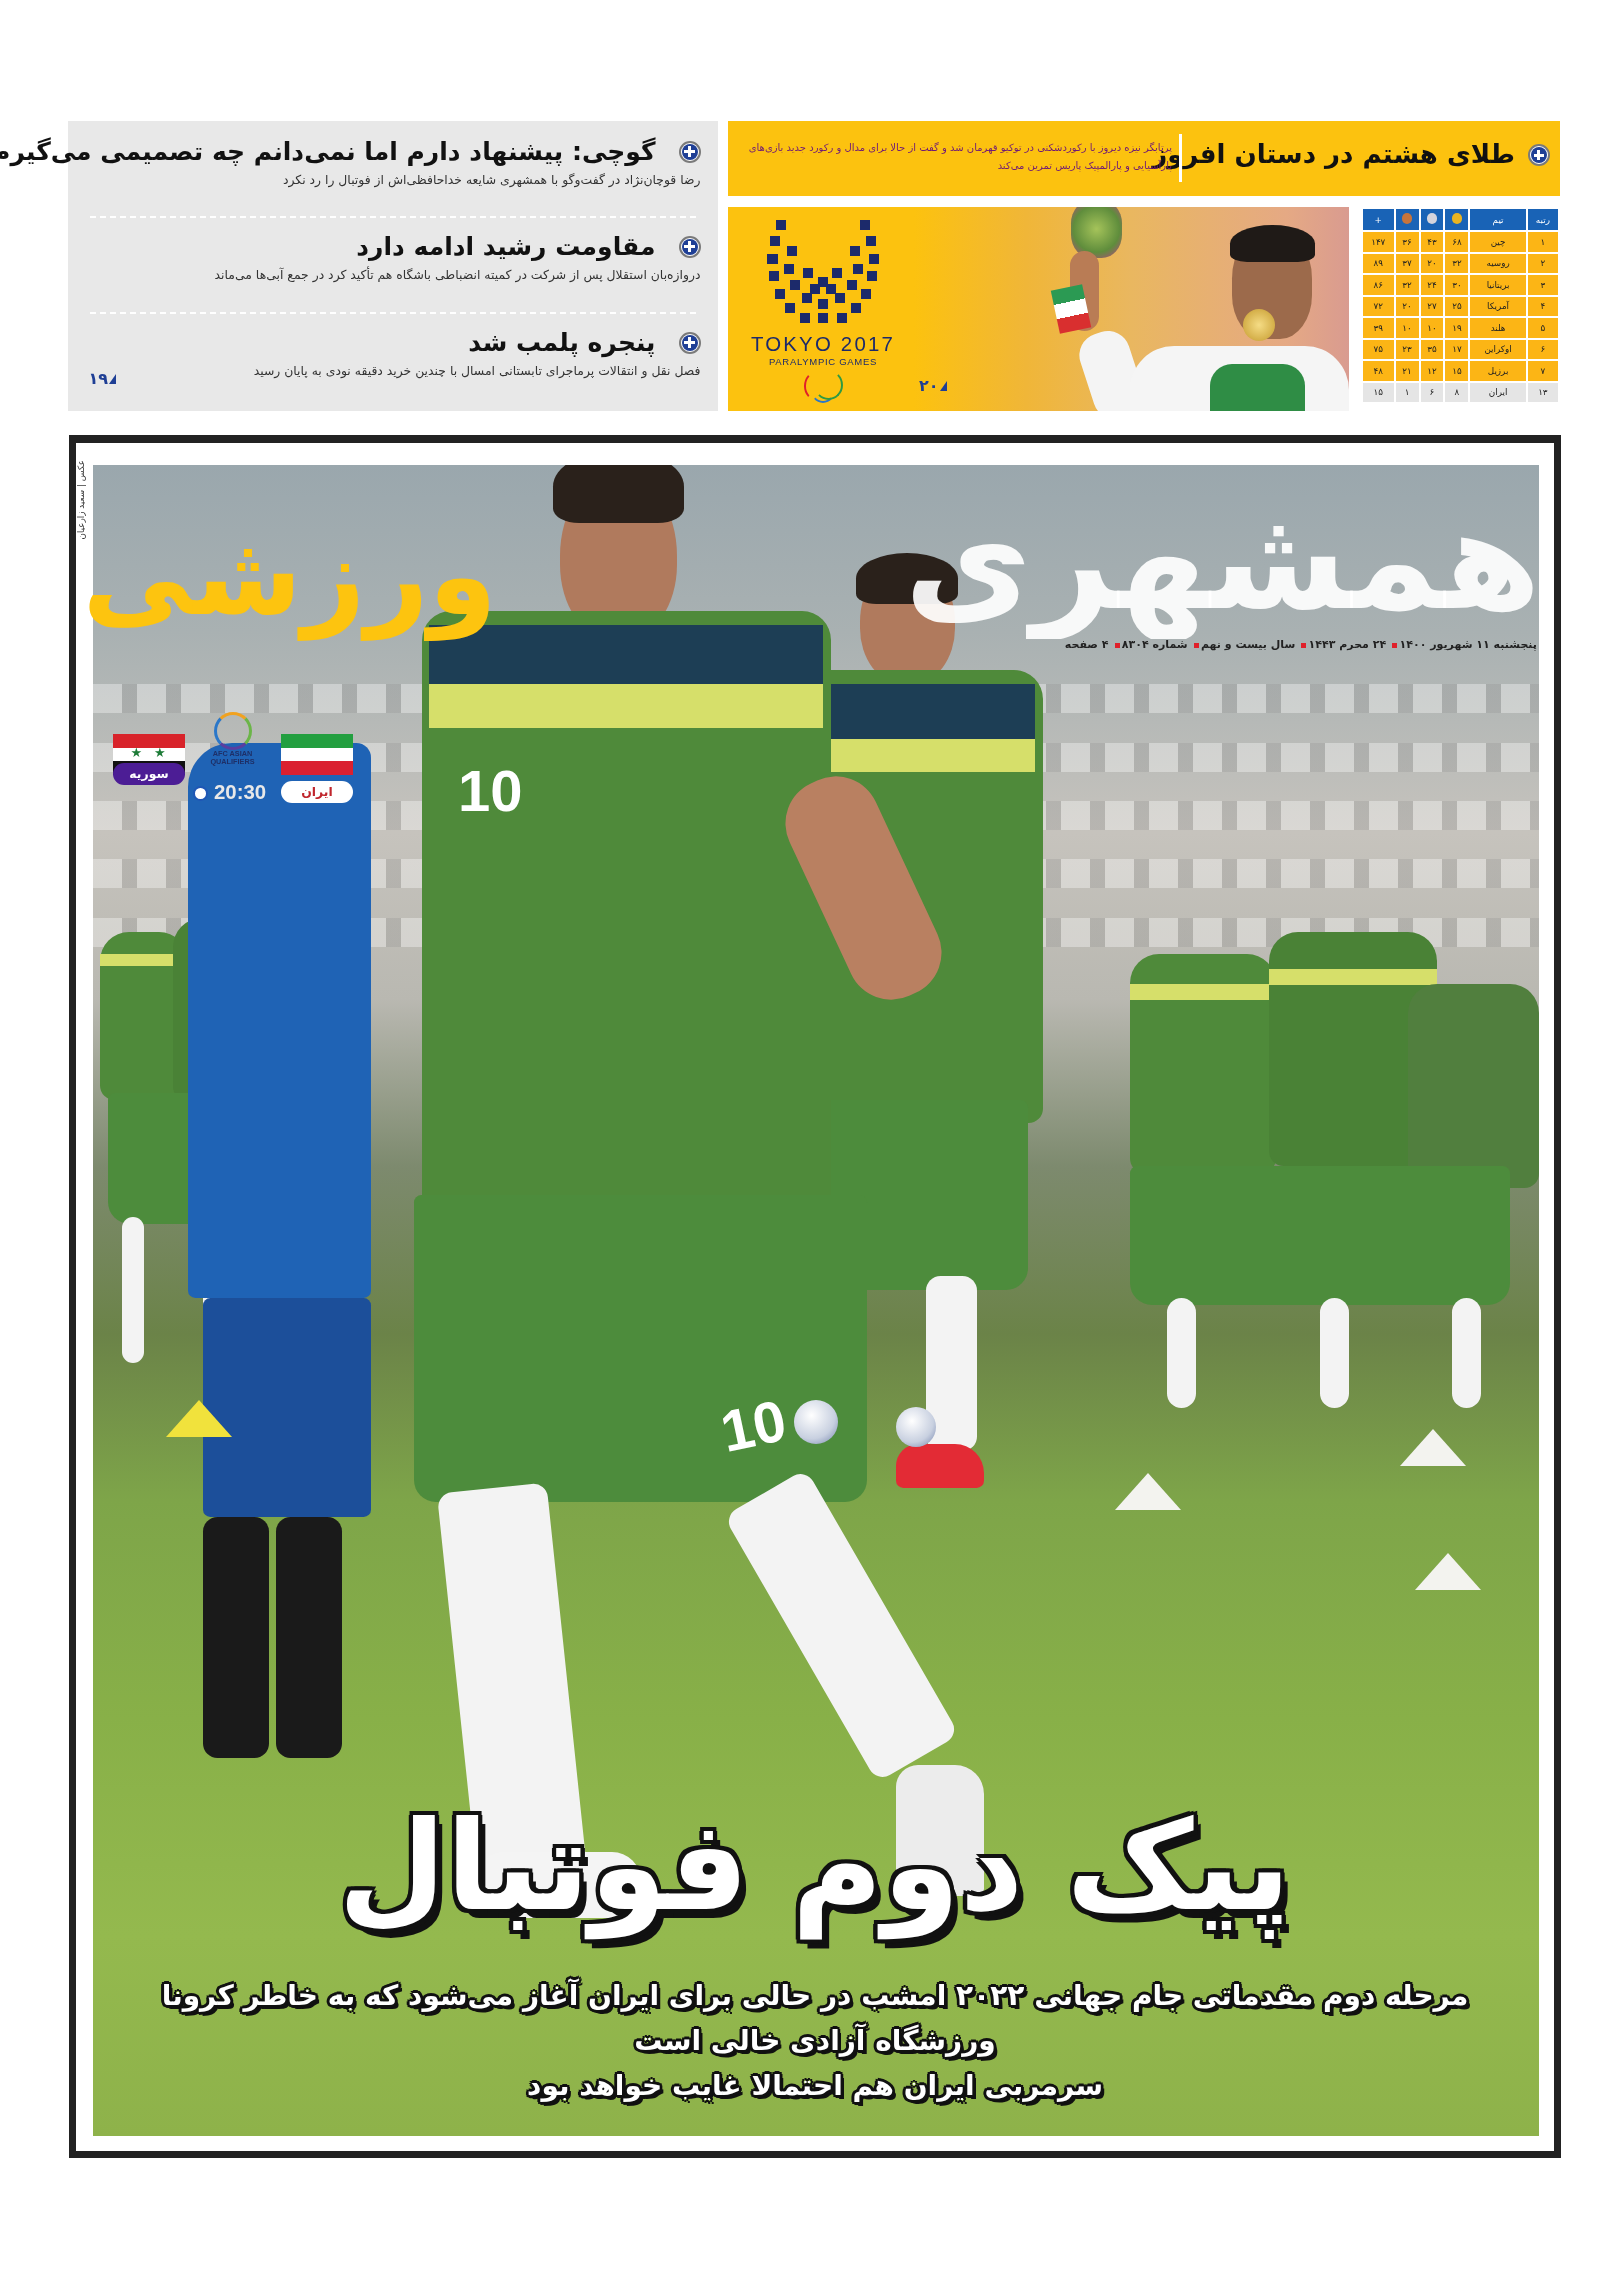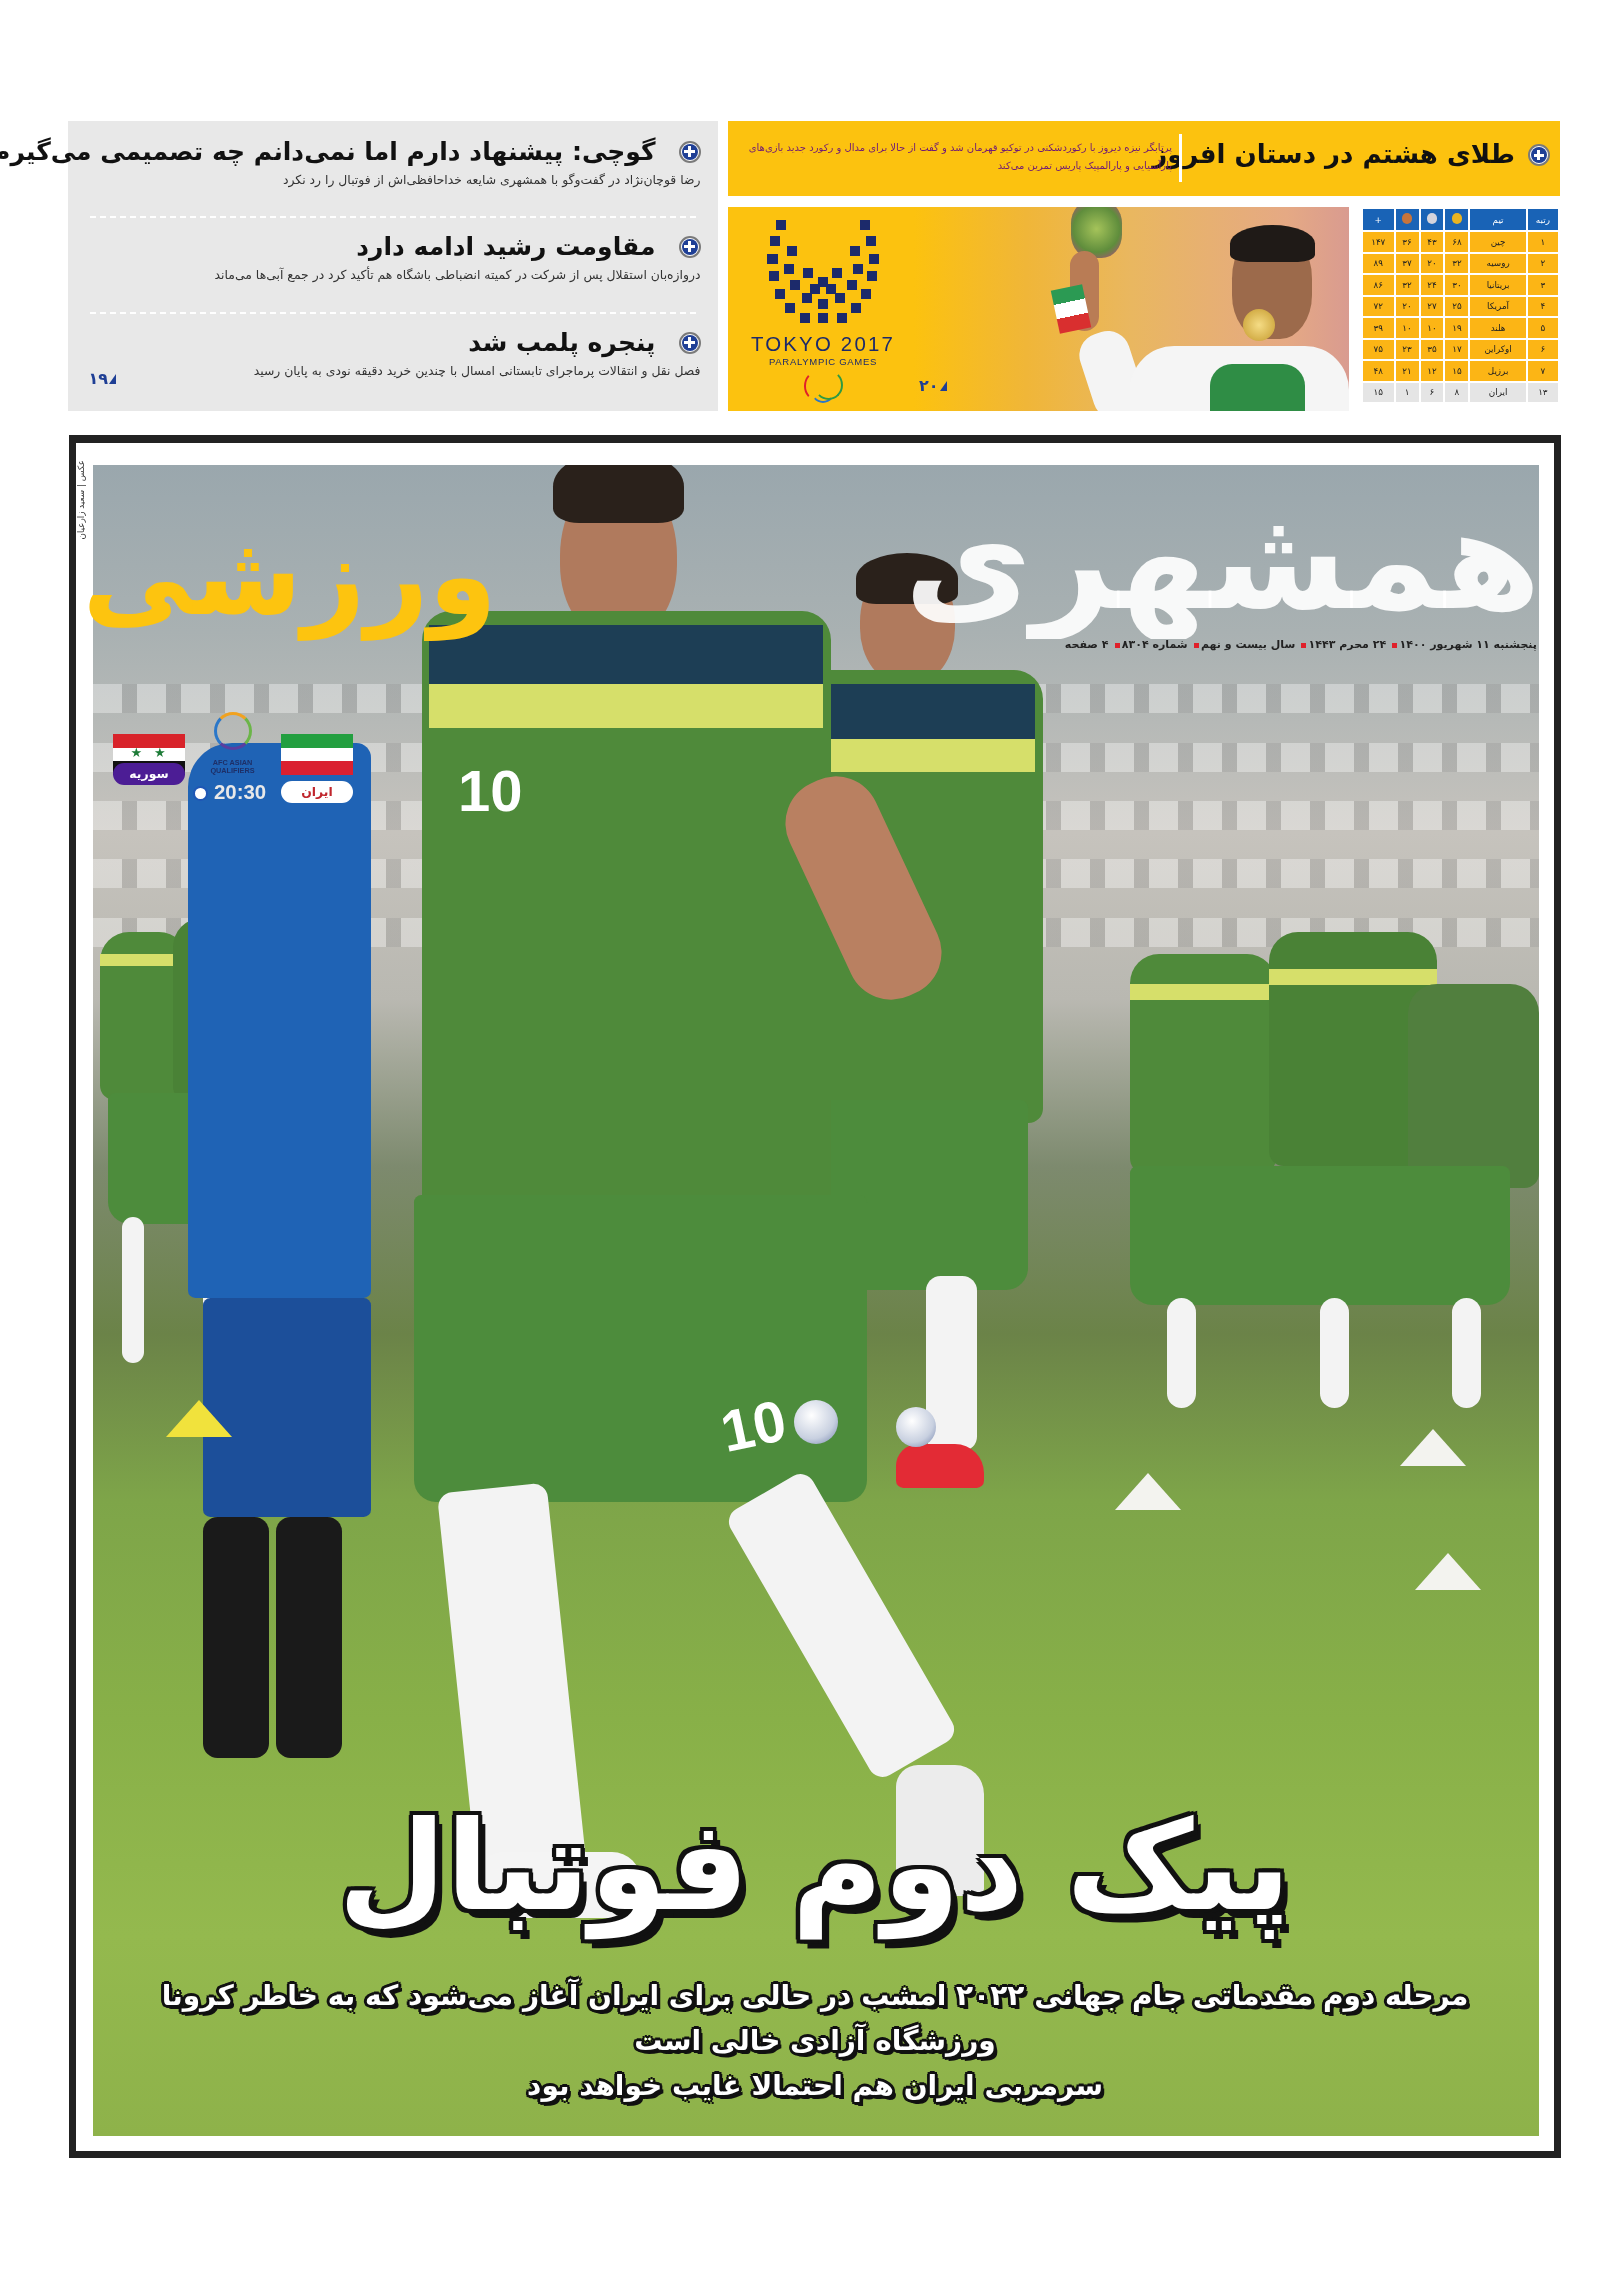--- a/index.html
+++ b/index.html
@@ -64,21 +64,21 @@
   #photo-credit span{display:block;writing-mode:vertical-rl;transform:rotate(180deg);font-size:8.8px;color:#333;}
   
   #match{left:113px;top:712px;width:248px;height:99px;}
   .flag{position:absolute;width:72px;height:41px;}
   .flag div{height:33.33%;}
   .team-pill{position:absolute;width:72px;height:22px;border-radius:11px;font-size:12.4px;font-weight:bold;text-align:center;line-height:22px;direction:rtl;}
   #kickoff{position:absolute;left:101px;top:69px;font-size:20.4px;font-weight:bold;color:#e8e8e8;font-family:"Liberation Sans",sans-serif;}
   .stopwatch{position:absolute;left:80px;top:74px;width:14.6px;height:14.6px;border-radius:50%;border:2.2px solid #1f57b5;background:#fff;box-sizing:border-box;}
   .afc{position:absolute;left:93px;top:0;width:53px;height:66px;text-align:center;}
   .afc .ring{width:38px;height:38px;margin:0 auto;border-radius:50%;border:3.7px solid;border-color:#f1a21f #6bb548 #5a3ea0 #2a77c9;box-sizing:border-box;}
-  .afc .t{font-family:"Liberation Sans",sans-serif;font-size:7.3px;font-weight:bold;color:#1e2f67;line-height:8px;margin-top:9px;}
+  .afc .t{font-family:"Liberation Sans",sans-serif;font-size:7.3px;font-weight:bold;color:#1e2f67;line-height:8px;}
   
   #headline{left:168px;top:1782px;width:1293px;text-align:center;direction:rtl;font-size:124px;font-weight:bold;color:#fff;line-height:168px;white-space:nowrap;
     text-shadow:-3.7px -3.7px 0 #111,3.7px -3.7px 0 #111,-3.7px 3.7px 0 #111,3.7px 3.7px 0 #111,0 4.4px 0 #111,4.4px 0 0 #111,-4.4px 0 0 #111,0 -4.4px 0 #111,7.3px 8.8px 0 #111;}
   #subhead{left:110px;top:1973px;width:1410px;text-align:center;direction:rtl;font-size:28px;font-weight:bold;color:#fff;line-height:45px;
     text-shadow:-2.2px -2.2px 0 #111,2.2px -2.2px 0 #111,-2.2px 2.2px 0 #111,2.2px 2.2px 0 #111,0 2.9px 0 #111,2.9px 0 0 #111,-2.9px 0 0 #111,0 -2.9px 0 #111,3.7px 4.4px 0 #111;}
   .cone{position:absolute;width:0;height:0;border-left:33px solid transparent;border-right:33px solid transparent;border-bottom:37px solid #f3f3ef;}
   .ball{position:absolute;border-radius:50%;background:radial-gradient(circle at 40% 35%,#fff,#c8d0e0 60%,#6d7ea8);}
 </style>
 </head>
 <body>

